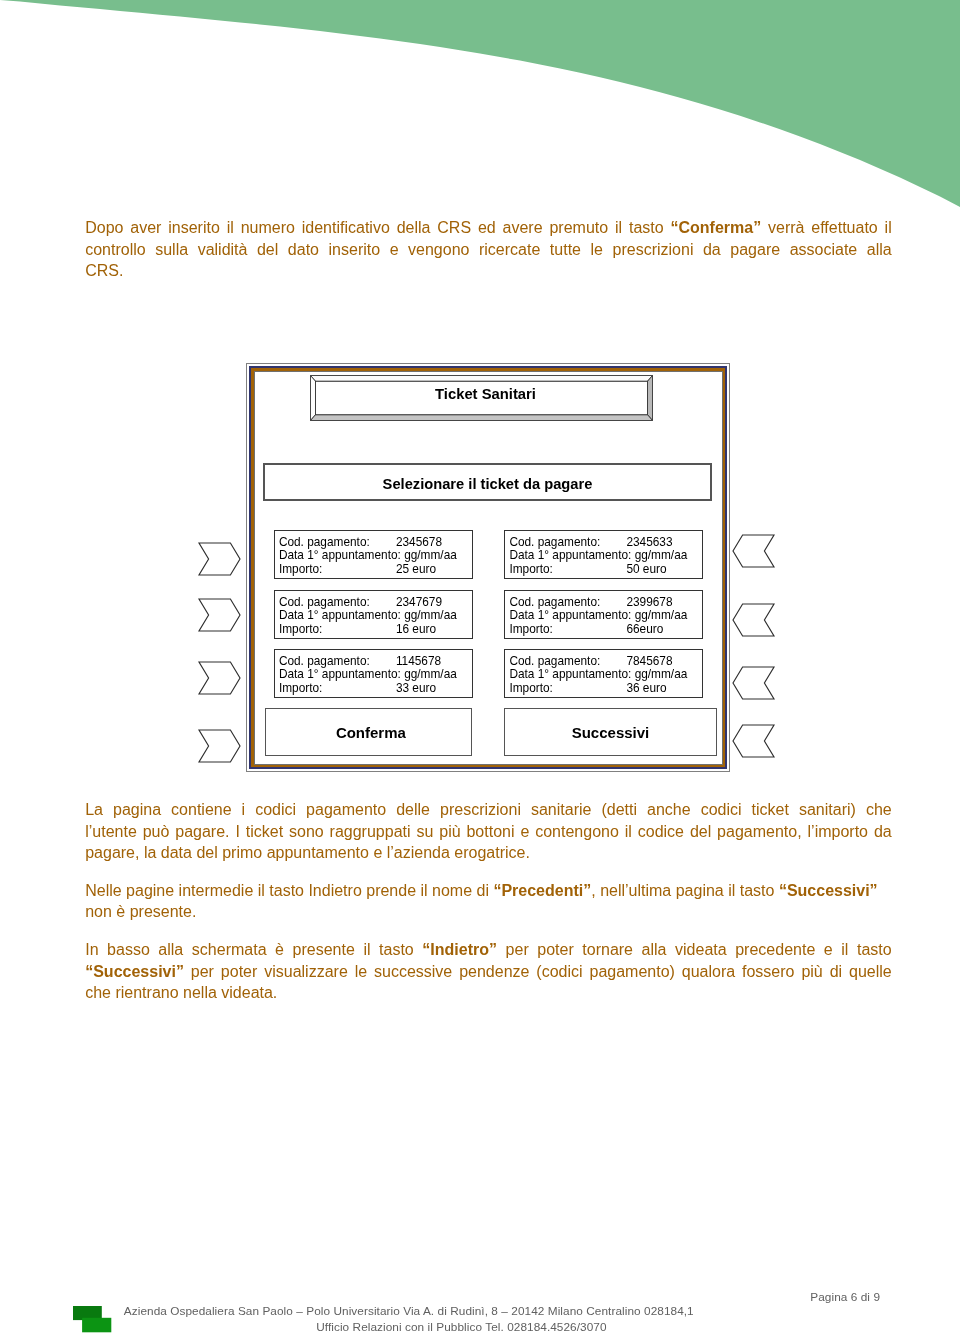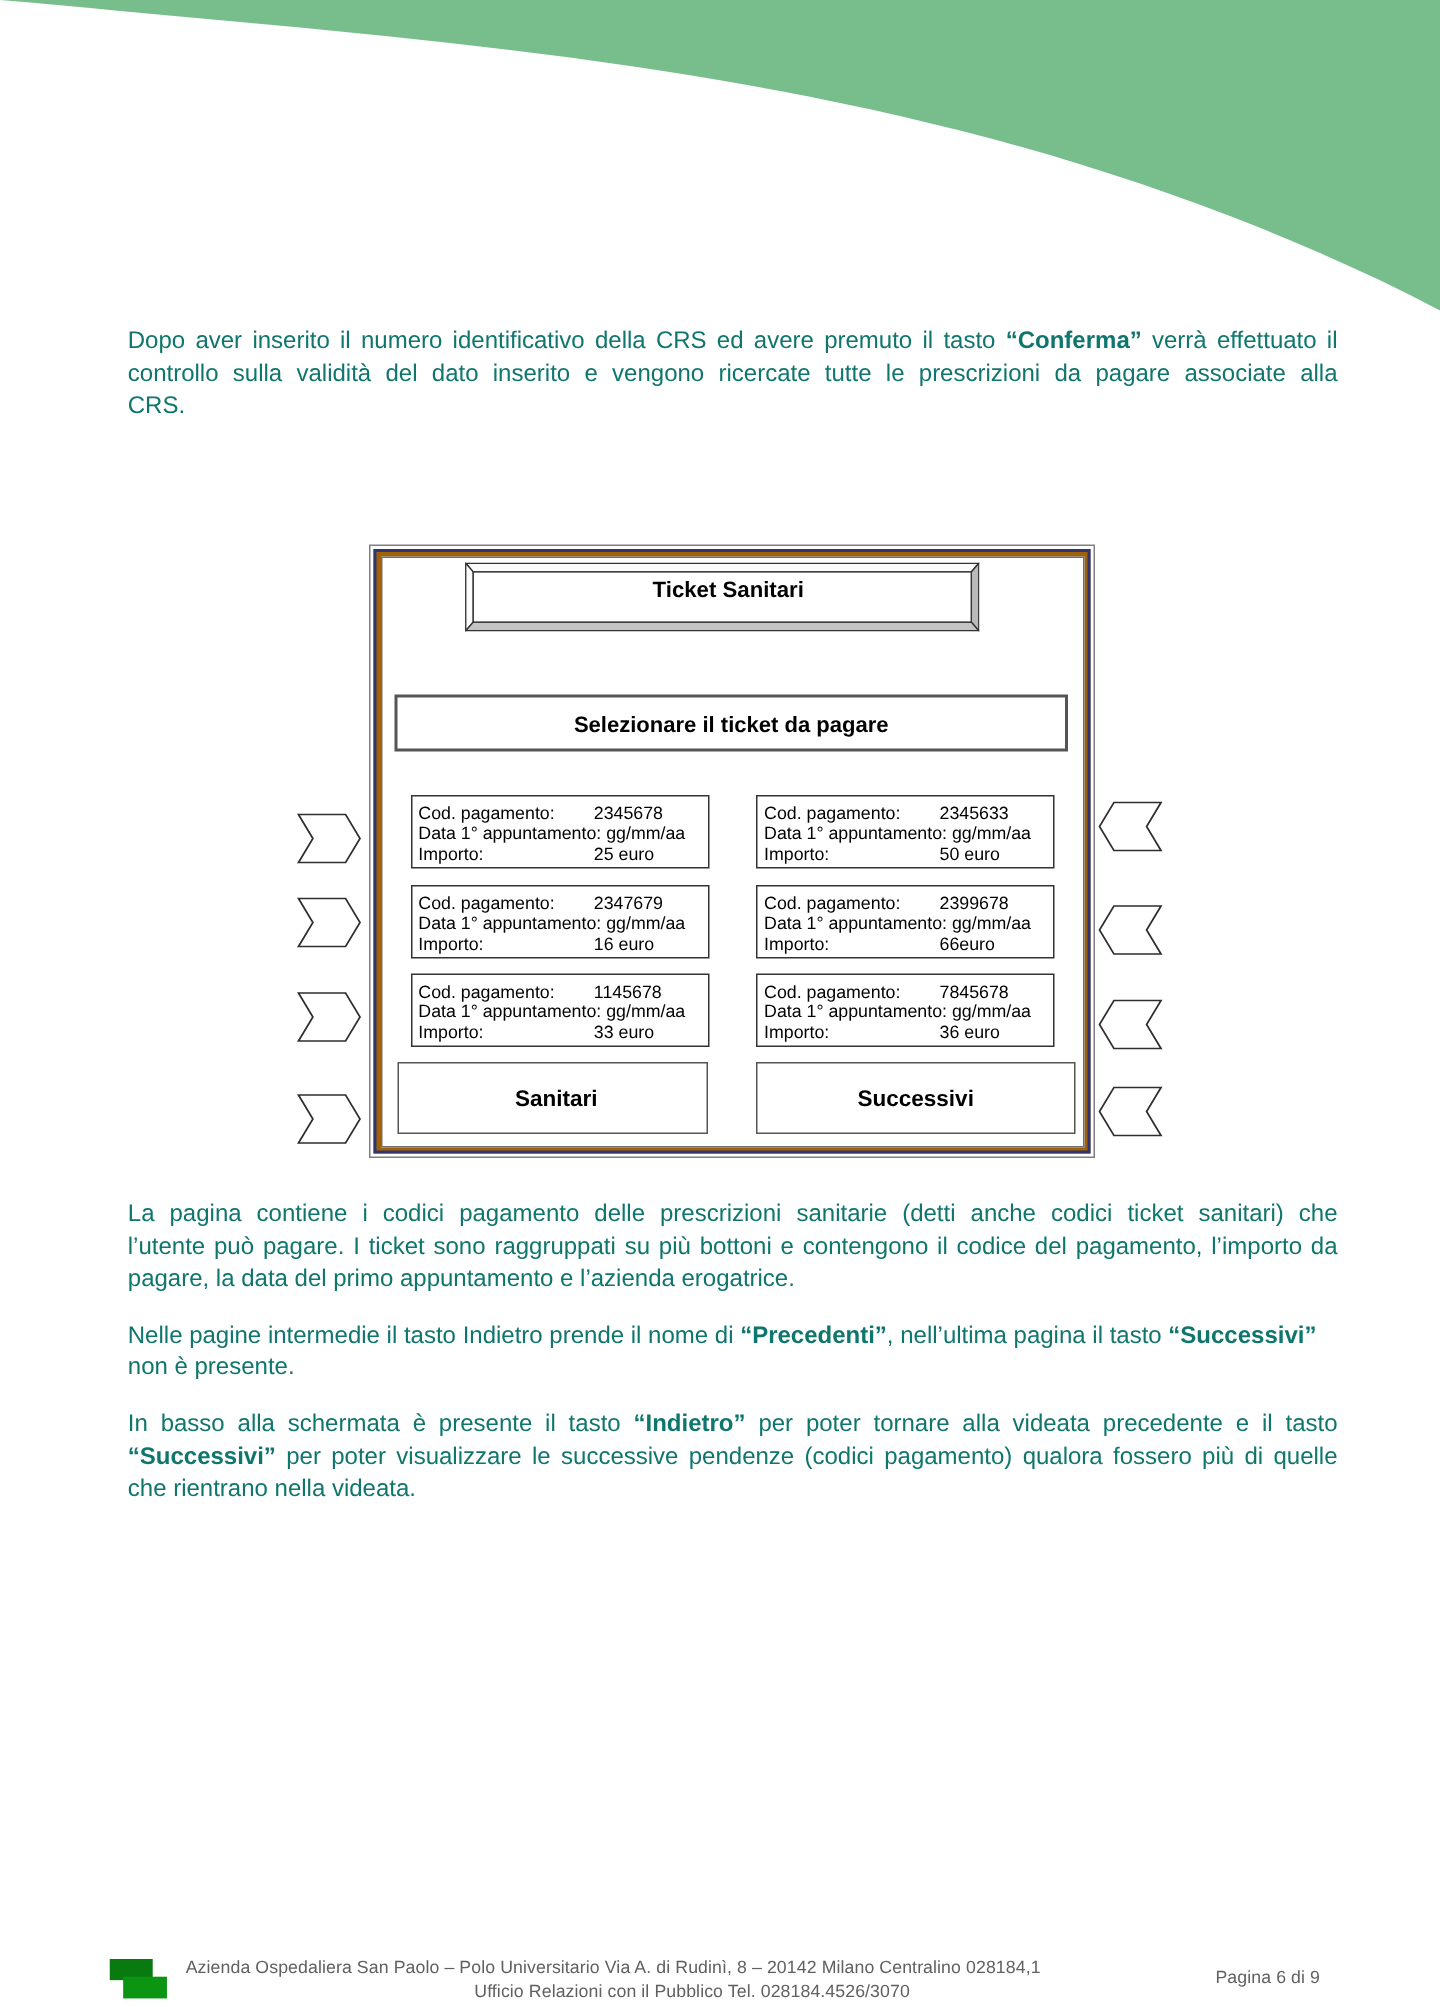--- a/index.html
+++ b/index.html
@@ -12,21 +12,21 @@
     -webkit-font-smoothing:antialiased;
   }
   .page{position:absolute;inset:0;}
   
   #header-swoosh{position:absolute;left:0;top:0;width:960px;height:215px;}
   
   #text-top{position:absolute;left:85.2px;top:217px;width:806.5px;}
   #text-bottom{position:absolute;left:85.2px;top:799px;width:806.5px;}
   .para{margin:0 0 16px 0;}
   .para:last-child{margin-bottom:0;}
-  .line{font-size:16px;line-height:21.6px;color:#0f766e;white-space:nowrap;}
+  .line{font-size:16px;line-height:21.6px;color:#a16207;white-space:nowrap;}
   .line.j{white-space:normal;text-align:justify;text-align-last:justify;}
   .line b{font-weight:bold;}
   
   #mock{position:absolute;left:246px;top:363px;width:484px;height:409px;
         box-sizing:border-box;
         border:1px solid #808080;
         background:#ffffff;
         padding:2px;
   }
   #mock-mid{width:100%;height:100%;box-sizing:border-box;
@@ -120,21 +120,21 @@
               <div class="trow"><span class="tkey">Data 1° appuntamento:</span><span class="tval tleft">gg/mm/aa</span></div>
               <div class="trow"><span class="tkey">Importo:</span><span class="tval">33 euro</span></div>
             </div>
             <div class="ticket" style="left: 249.5px; top: 277.5px; width: 199px; height: 49px;">
               <div class="trow"><span class="tkey">Cod. pagamento:</span><span class="tval">7845678</span></div>
               <div class="trow"><span class="tkey">Data 1° appuntamento:</span><span class="tval tleft">gg/mm/aa</span></div>
               <div class="trow"><span class="tkey">Importo:</span><span class="tval">36 euro</span></div>
             </div>
           </div>
 
-      <div class="btn" id="btn-back">Sanitari</div>
+      <div class="btn" id="btn-back">Conferma</div>
       <div class="btn" id="btn-next">Successivi</div>
     </div>
     </div>
   </div>
 
   <svg id="chevrons" style="position:absolute;left:0;top:0;width:960px;height:1338px;pointer-events:none;" viewBox="0 0 960 1338" width="960" height="1338">
       <polygon points="199,543 230.4,543 240,559 230.4,575 199,575 208.6,559" fill="#ffffff" stroke="#2e2e2e" stroke-width="1.15"></polygon>
       <polygon points="199,599 230.4,599 240,615 230.4,631 199,631 208.6,615" fill="#ffffff" stroke="#2e2e2e" stroke-width="1.15"></polygon>
       <polygon points="199,662 230.4,662 240,678 230.4,694 199,694 208.6,678" fill="#ffffff" stroke="#2e2e2e" stroke-width="1.15"></polygon>
       <polygon points="199,730 230.4,730 240,746 230.4,762 199,762 208.6,746" fill="#ffffff" stroke="#2e2e2e" stroke-width="1.15"></polygon>
@@ -161,16 +161,16 @@
       </div>
     </div>
 
   <div id="footer">
     <svg class="flogo" style="left:72.8px;top:15.6px;" width="40" height="28" viewBox="0 0 40 28">
       <rect x="0" y="0" width="28.8" height="14.1" fill="#097a0f"></rect>
       <rect x="9.1" y="11.8" width="29.2" height="14.5" fill="#0c9413"></rect>
     </svg>
     <div class="ftext" style="left:123.8px;top:14px;white-space:nowrap;">Azienda Ospedaliera San Paolo – Polo Universitario Via A. di Rudinì, 8 – 20142 Milano  Centralino 028184,1</div>
     <div class="ftext" style="left:316.2px;top:30px;white-space:nowrap;text-align:center;">Ufficio Relazioni con il Pubblico Tel. 028184.4526/3070</div>
-    <div class="ftext" style="left:810.3px;top:21px;white-space:nowrap;">Pagina 6 di 9</div>
+    <div class="ftext" style="left:810.3px;top:0;white-space:nowrap;">Pagina 6 di 9</div>
   </div>
 
 </div>
 
 </body></html>

